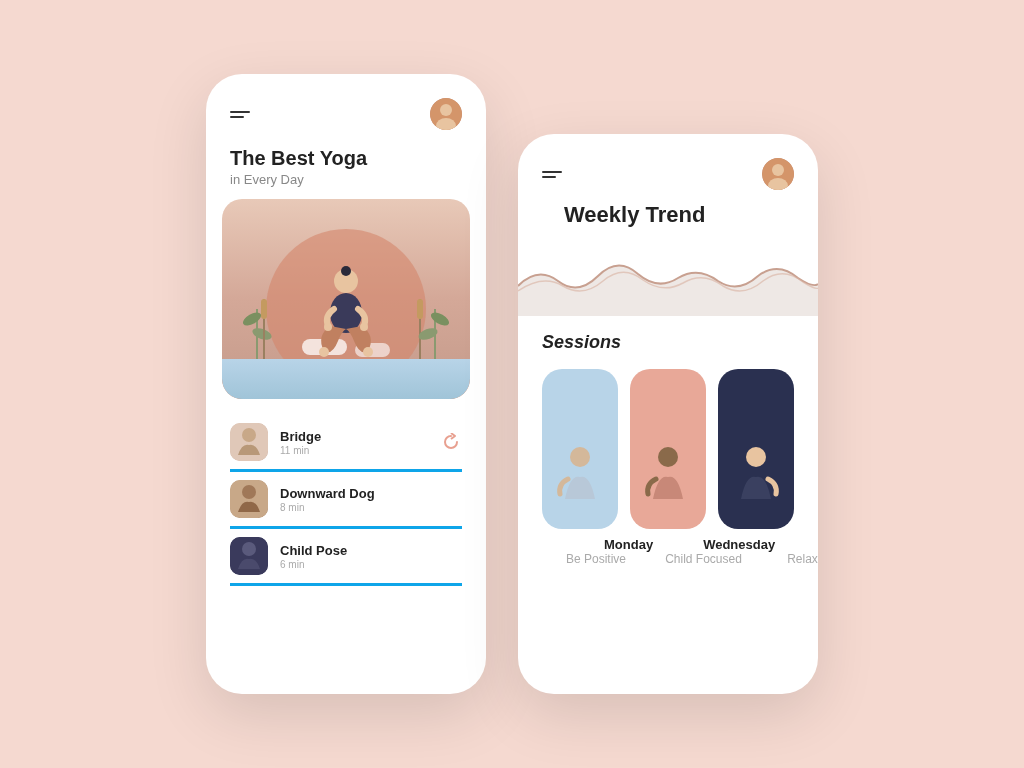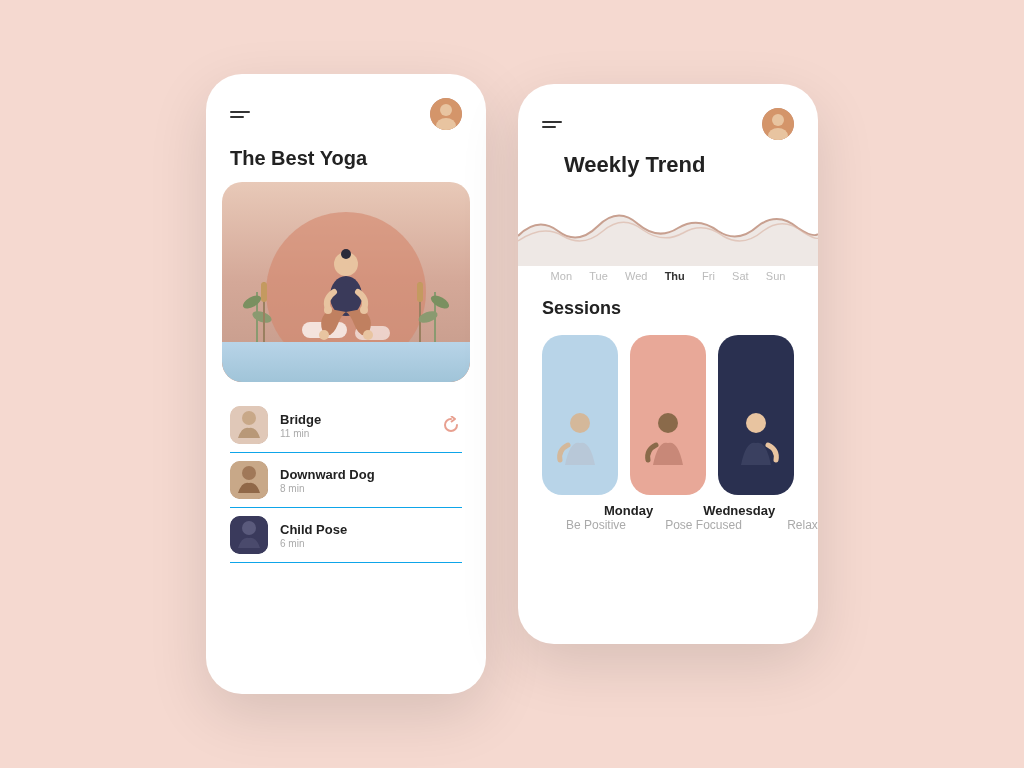--- a/index.html
+++ b/index.html
@@ -9,21 +9,21 @@
       height: 768px;
       display: flex;
       align-items: center;
       justify-content: center;
       font-family: 'Segoe UI', Arial, sans-serif;
       overflow: hidden;
     }
     .screens-container {
       display: flex;
       gap: 32px;
-      align-items: center;
+      align-items: flex-end;
     }
     .phone {
       background: #fff;
       border-radius: 36px;
       box-shadow: 0 20px 60px rgba(0,0,0,0.12);
       overflow: hidden;
       position: relative;
     }
     .phone-left {
       width: 280px;
@@ -133,21 +133,21 @@
       font-size: 16px;
       font-weight: 700;
       color: #222;
       text-align: center;
       margin-bottom: 12px;
     }
     .pose-item {
       display: flex;
       align-items: center;
       padding: 8px 0;
-      border-bottom: 1px solid #0ea5e9;
+      border-bottom: 3px solid #0ea5e9;
       gap: 12px;
     }
     .pose-avatar {
       width: 38px;
       height: 38px;
       border-radius: 10px;
       flex-shrink: 0;
       overflow: hidden;
     }
     .pose-info {
@@ -224,20 +224,21 @@
 
     
     .sessions-section {
       padding: 16px 24px 0;
     }
     .sessions-section h2 {
       font-size: 18px;
       font-weight: 700;
       color: #222;
       margin-bottom: 16px;
+      font-style: italic;
     }
     .session-cards {
       display: flex;
       gap: 12px;
     }
     .session-card {
       flex: 1;
       border-radius: 20px;
       height: 160px;
       position: relative;
@@ -285,20 +286,21 @@
         <svg width="32" height="32" viewBox="0 0 32 32">
           <circle cx="16" cy="16" r="16" fill="#d4956a"></circle>
           <circle cx="16" cy="12" r="6" fill="#e8c4a0"></circle>
           <ellipse cx="16" cy="28" rx="10" ry="8" fill="#e8c4a0"></ellipse>
         </svg>
       </div>
     </div>
 
     <div class="left-title-area">
       <h1>The Best Yoga</h1>
+      <p>in Every Day</p>
     </div>
 
     <div class="hero-illustration">
       <div class="hero-bg-circle"></div>
 
       <svg class="plant-left" width="30" height="80" viewBox="0 0 30 80">
         <line x1="15" y1="80" x2="15" y2="20" stroke="#8a9a70" stroke-width="2"></line>
         <ellipse cx="10" cy="30" rx="10" ry="5" fill="#7a9060" transform="rotate(-30 10 30)"></ellipse>
         <ellipse cx="20" cy="45" rx="10" ry="5" fill="#8a9a70" transform="rotate(20 20 45)"></ellipse>
 
@@ -420,29 +422,20 @@
       <svg viewBox="0 0 300 80" preserveAspectRatio="none" width="100%" height="80">
 
         <path d="M0 50 Q20 30 40 45 Q60 60 80 40 Q100 20 120 38 Q140 55 160 42 Q180 30 200 45 Q220 58 240 40 Q260 25 280 42 Q295 52 300 48 L300 80 L0 80 Z" fill="rgba(200,180,170,0.3)" stroke="none"></path>
 
         <path d="M0 50 Q20 30 40 45 Q60 60 80 40 Q100 20 120 38 Q140 55 160 42 Q180 30 200 45 Q220 58 240 40 Q260 25 280 42 Q295 52 300 48" fill="none" stroke="#c8a090" stroke-width="2"></path>
 
         <path d="M0 55 Q25 38 45 50 Q65 62 85 45 Q105 28 125 44 Q145 58 165 47 Q185 35 205 50 Q225 62 245 45 Q265 30 285 46 Q298 54 300 52" fill="none" stroke="#d8b0a0" stroke-width="1.5" opacity="0.6"></path>
       </svg>
     </div>
 
-    <div class="day-labels">
-      <span class="day-label">Mon</span>
-      <span class="day-label">Tue</span>
-      <span class="day-label">Wed</span>
-      <span class="day-label active">Thu</span>
-      <span class="day-label">Fri</span>
-      <span class="day-label">Sat</span>
-      <span class="day-label">Sun</span>
-    </div>
 
     <div class="sessions-section">
       <h2>Sessions</h2>
       <div class="session-cards">
 
         <div class="session-card session-card-blue">
           <svg viewBox="0 0 60 80" width="60" height="80" style="position:absolute;bottom:10px;left:50%;transform:translateX(-50%);">
             <circle cx="30" cy="18" r="10" fill="#d4b89a"></circle>
             <path d="M15 60 Q20 35 30 38 Q40 35 45 60" fill="#b8c8d8"></path>
             <path d="M18 40 Q8 45 10 55" stroke="#d4b89a" stroke-width="5" fill="none" stroke-linecap="round"></path>
@@ -467,21 +460,21 @@
 
       </div>
 
       <div class="session-day-info">
         <div class="session-day-detail">
           <div class="session-day-name">Monday</div>
           <div class="session-day-sub">Be Positive</div>
         </div>
         <div class="session-day-detail">
           <div class="session-day-name">Wednesday</div>
-          <div class="session-day-sub">Pose Focused</div>
+          <div class="session-day-sub">Child Focused</div>
         </div>
         <div class="session-day-detail">
           <div class="session-day-name">Friday</div>
           <div class="session-day-sub">Relax</div>
         </div>
       </div>
     </div>
   </div>
 
 </div>

